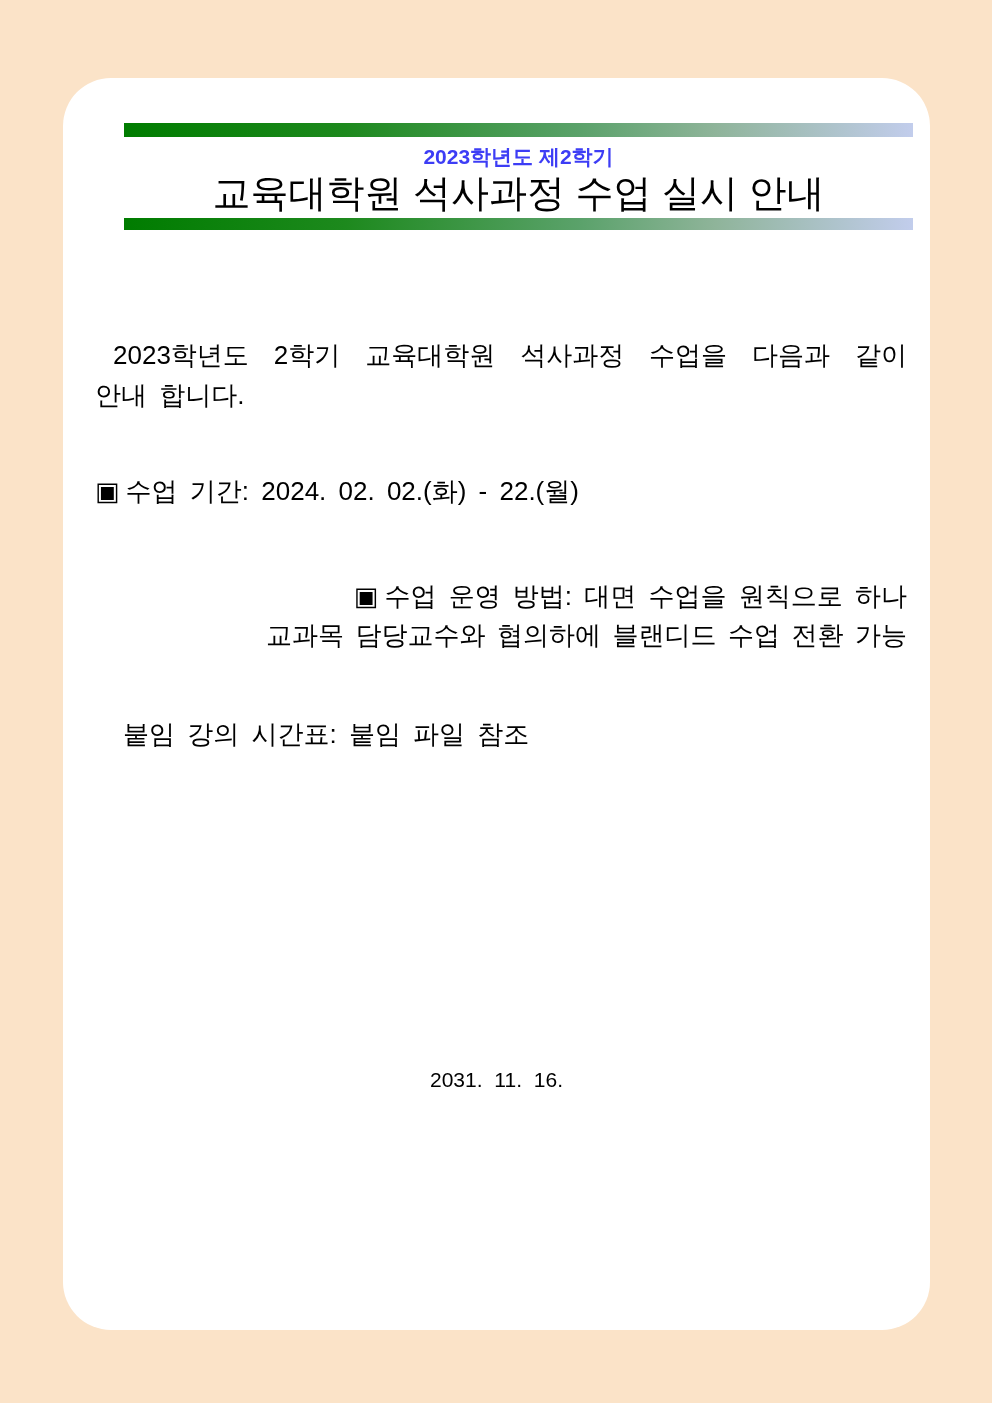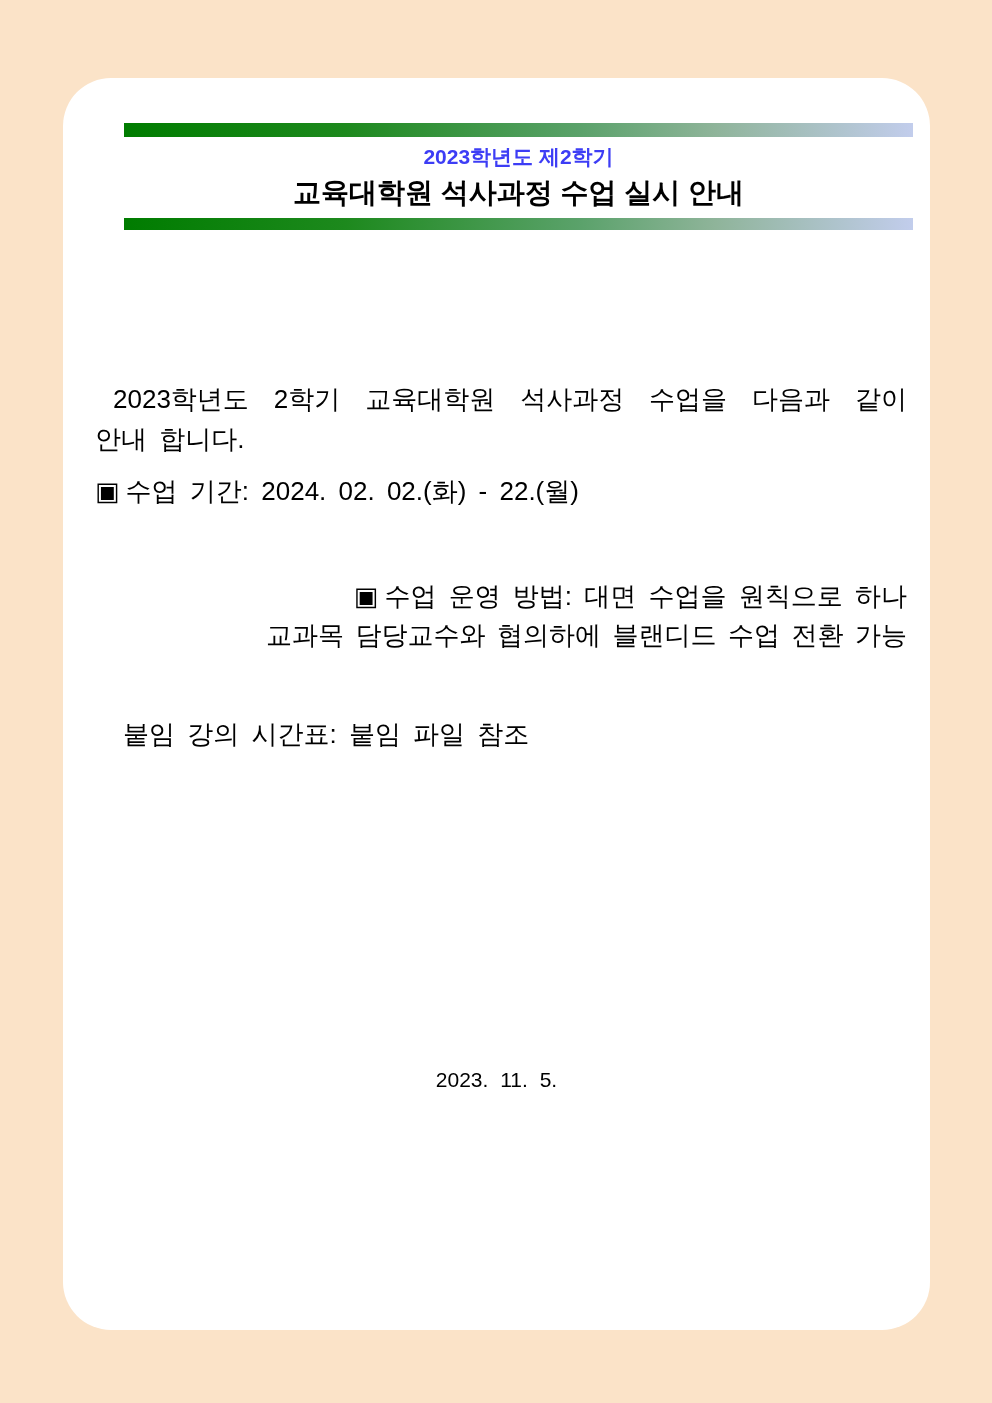--- a/index.html
+++ b/index.html
@@ -36,36 +36,36 @@
     font-weight: bold;
     line-height: 34px;
     color: #3d3df5;
     letter-spacing: 0px;
   }
   .hdr-title {
     position: absolute;
     left: 61px; top: 93px;
     width: 789px;
     text-align: center;
-    font-size: 28px;
-    font-weight: bold;
+    font-size: 38px;
+    font-weight: normal;
     line-height: 44px;
     color: #000000;
   }
 
   .body-text {
     position: absolute;
     left: 32px;
     width: 812px;
     font-size: 26px;
     color: #000000;
     line-height: 40px;
     word-spacing: 5px;
   }
-  .intro { top: 257px; margin-top: 44px; }
+  .intro { top: 257px; }
   .intro .justified {
     padding-left: 18px;
     text-align: justify;
     text-align-last: justify;
   }
   .bullet-1 { top: 393px; }
   .bullet-2 { top: 500px; line-height: 36px; text-align: right; }
   .bullet-2 .cont-line { padding-left: 12px; margin-top: 4px; font-family: Liberation Serif, serif; }
   .attachment { top: 636px; margin-left: 28px; }
 
@@ -117,16 +117,16 @@
 
   <div class="body-text bullet-2">
     <div>
       <span class="bullet-symbol">▣</span><span>수업 운영 방법: 대면 수업을 원칙으로 하나</span>
     </div>
     <div class="cont-line">교과목 담당교수와 협의하에 블랜디드 수업 전환 가능</div>
   </div>
 
   <div class="body-text attachment">붙임 강의 시간표: 붙임 파일 참조</div>
 
-  <div class="footer-date">2023. 11. 5.</div>
+  <div class="footer-date">2031. 11. 16.</div>
 
 
 </div>
 
 </body></html>

